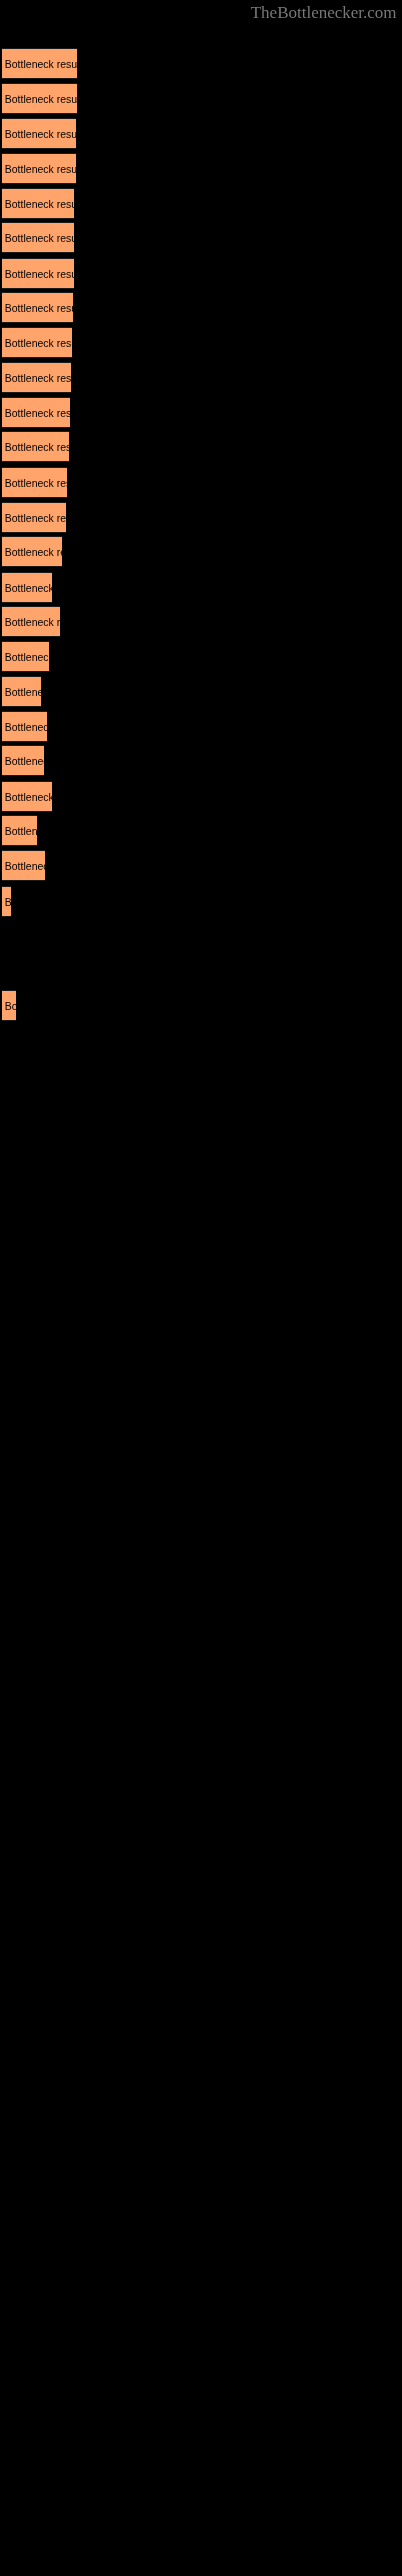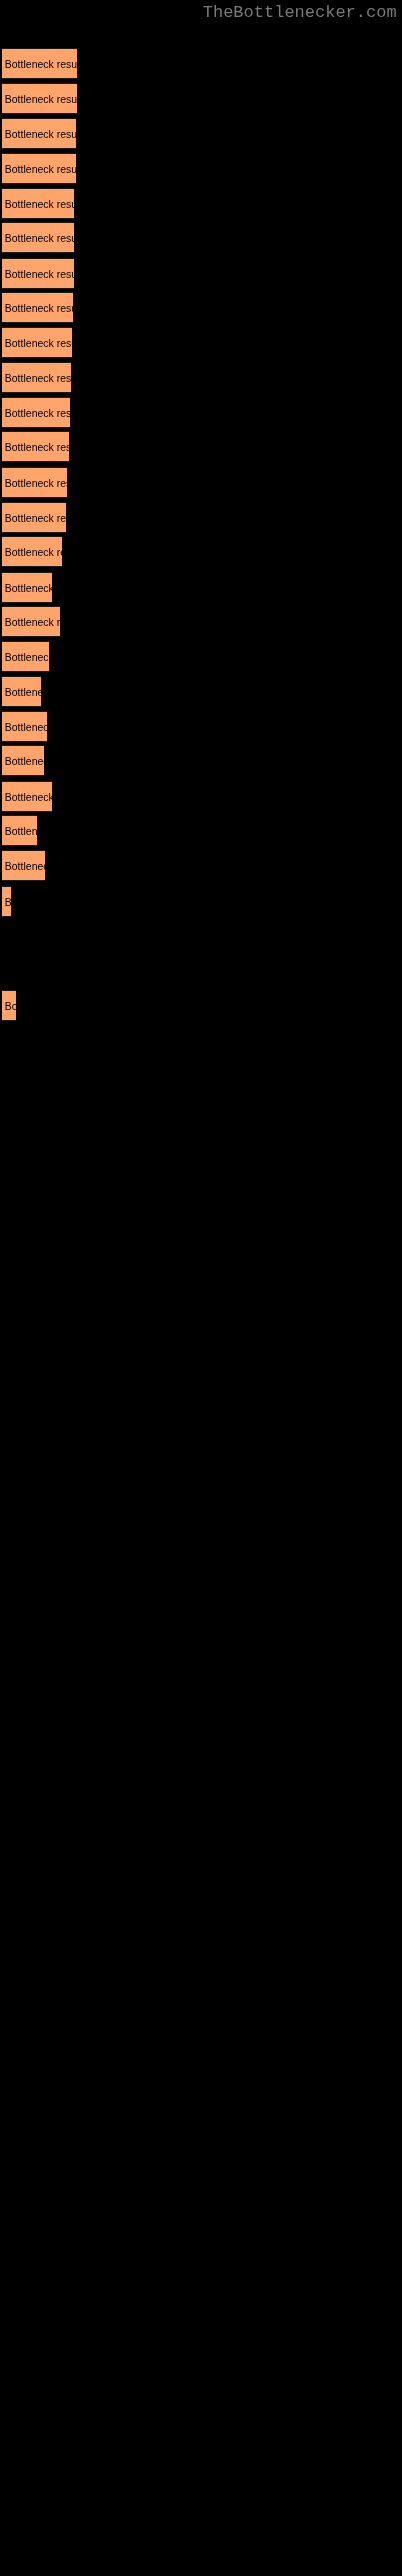--- a/index.html
+++ b/index.html
@@ -14,21 +14,21 @@
     position: relative;
     overflow: hidden;
     font-family: "Liberation Sans", sans-serif;
   }
 
   .site-title {
     position: absolute;
     top: 1.6px;
     right: 6.4px;
     color: #787878;
-    font-family: Liberation Mono, monospace;
+    font-family: Liberation Serif, serif;
     font-size: 17px;
     font-weight: normal;
     letter-spacing: 0px;
     white-space: nowrap;
     line-height: 21px;
   }
 
   .chart-area {
     position: absolute;
     left: 0;

